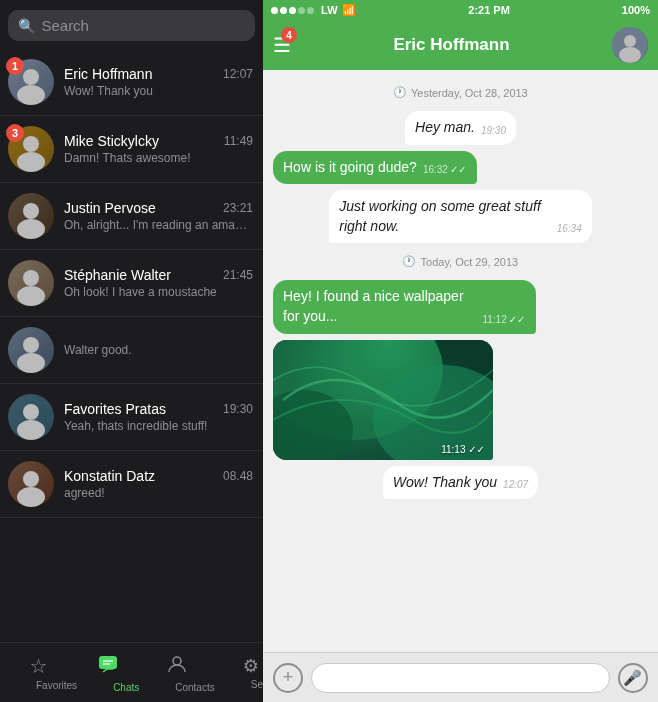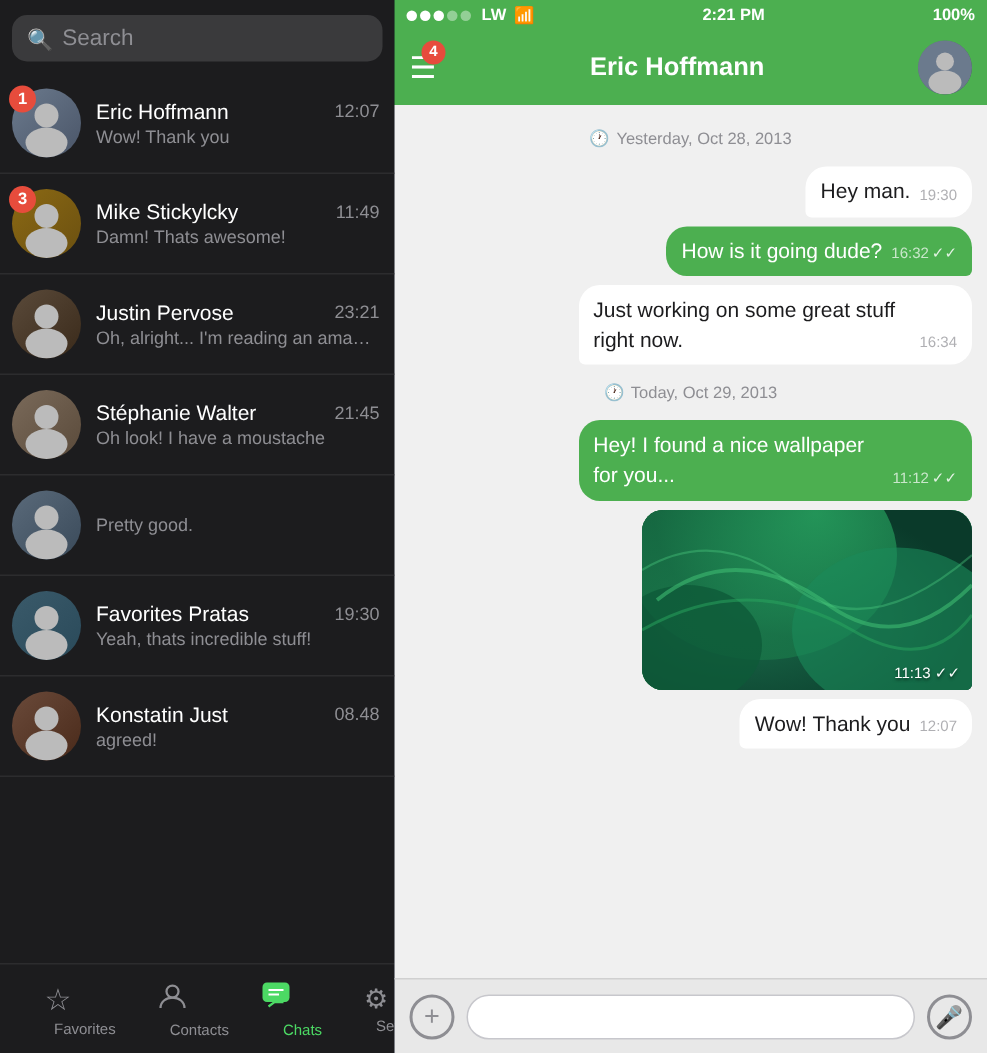--- a/index.html
+++ b/index.html
@@ -239,22 +239,22 @@
       margin: 6px 0;
       color: #8e8e93;
       font-size: 11px;
       gap: 4px;
     }
 
     .bubble-row {
       display: flex;
       align-items: flex-end;
     }
-    .bubble-row.incoming { justify-content: flex-end; }
-    .bubble-row.outgoing { justify-content: flex-end; }
+    .bubble-row.incoming { justify-content: center; font-style: italic; }
+    .bubble-row.outgoing { justify-content: flex-start; }
 
     .bubble {
       max-width: 70%;
       border-radius: 14px;
       padding: 7px 10px;
       font-size: 14px;
       line-height: 1.4;
       position: relative;
     }
     .bubble.incoming {
@@ -459,21 +459,21 @@
       <div class="avatar av-markus">
         <svg width="46" height="46" viewBox="0 0 46 46">
           <circle cx="23" cy="23" r="23" fill="transparent"></circle>
           <circle cx="23" cy="18" r="8" fill="#bbb"></circle>
           <ellipse cx="23" cy="36" rx="14" ry="10" fill="#bbb"></ellipse>
         </svg>
       </div>
 
     </div>
     <div class="chat-info">
-      <div class="chat-preview">Pretty good.</div>
+      <div class="chat-preview">Walter good.</div>
     </div>
   </div>
       <div class="chat-item">
     <div class="avatar-wrap">
       <div class="avatar av-antonius">
         <svg width="46" height="46" viewBox="0 0 46 46">
           <circle cx="23" cy="23" r="23" fill="transparent"></circle>
           <circle cx="23" cy="18" r="8" fill="#bbb"></circle>
           <ellipse cx="23" cy="36" rx="14" ry="10" fill="#bbb"></ellipse>
         </svg>
@@ -494,52 +494,52 @@
         <svg width="46" height="46" viewBox="0 0 46 46">
           <circle cx="23" cy="23" r="23" fill="transparent"></circle>
           <circle cx="23" cy="18" r="8" fill="#bbb"></circle>
           <ellipse cx="23" cy="36" rx="14" ry="10" fill="#bbb"></ellipse>
         </svg>
       </div>
 
     </div>
     <div class="chat-info">
       <div class="chat-name-row">
-        <span class="chat-name">Konstatin Just</span>
+        <span class="chat-name">Konstatin Datz</span>
         <span class="chat-time">08.48</span>
       </div>
       <div class="chat-preview">agreed!</div>
     </div>
   </div>
     </div>
 
   <div class="tab-bar-left" id="tab-bar">
       <div class="tab-item">
     <span class="tab-icon">☆</span>
     <span class="tab-label">Favorites</span>
-  </div>
-      <div class="tab-item">
-    <span class="tab-icon" style="font-size:18px;">
-      <svg width="22" height="22" viewBox="0 0 22 22" fill="none">
-        <circle cx="11" cy="8" r="4" stroke="#8e8e93" stroke-width="1.5"></circle>
-        <path d="M3 19c0-4 3.6-7 8-7s8 3 8 7" stroke="#8e8e93" stroke-width="1.5"></path>
-      </svg>
-    </span>
-    <span class="tab-label">Contacts</span>
   </div>
       <div class="tab-item active">
     <span class="tab-icon">
       <svg width="22" height="22" viewBox="0 0 22 22" fill="none">
         <rect x="2" y="3" width="18" height="13" rx="3" fill="#4cd964"></rect>
         <path d="M6 19l4-3h6" stroke="#4cd964" stroke-width="1.5"></path>
         <line x1="6" y1="8" x2="16" y2="8" stroke="white" stroke-width="1.2"></line>
         <line x1="6" y1="11" x2="13" y2="11" stroke="white" stroke-width="1.2"></line>
       </svg>
     </span>
     <span class="tab-label">Chats</span>
+  </div>
+      <div class="tab-item">
+    <span class="tab-icon" style="font-size:18px;">
+      <svg width="22" height="22" viewBox="0 0 22 22" fill="none">
+        <circle cx="11" cy="8" r="4" stroke="#8e8e93" stroke-width="1.5"></circle>
+        <path d="M3 19c0-4 3.6-7 8-7s8 3 8 7" stroke="#8e8e93" stroke-width="1.5"></path>
+      </svg>
+    </span>
+    <span class="tab-label">Contacts</span>
   </div>
       <div class="tab-item">
     <span class="tab-icon" style="font-size:18px;">⚙</span>
     <span class="tab-label">Settings</span>
   </div>
     </div>
 </div>
 
 <div class="right-panel">
 

